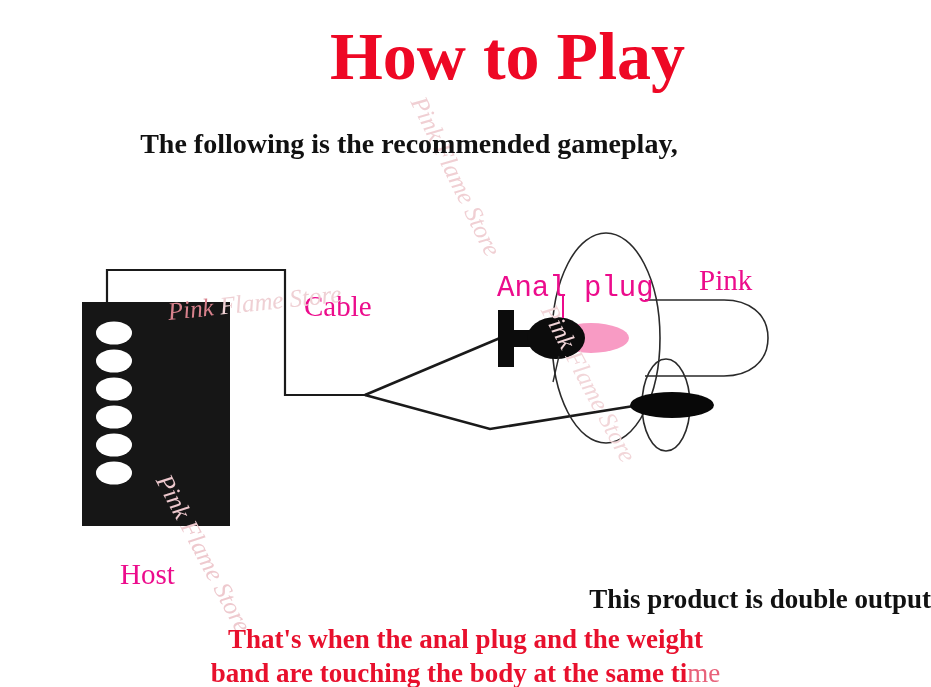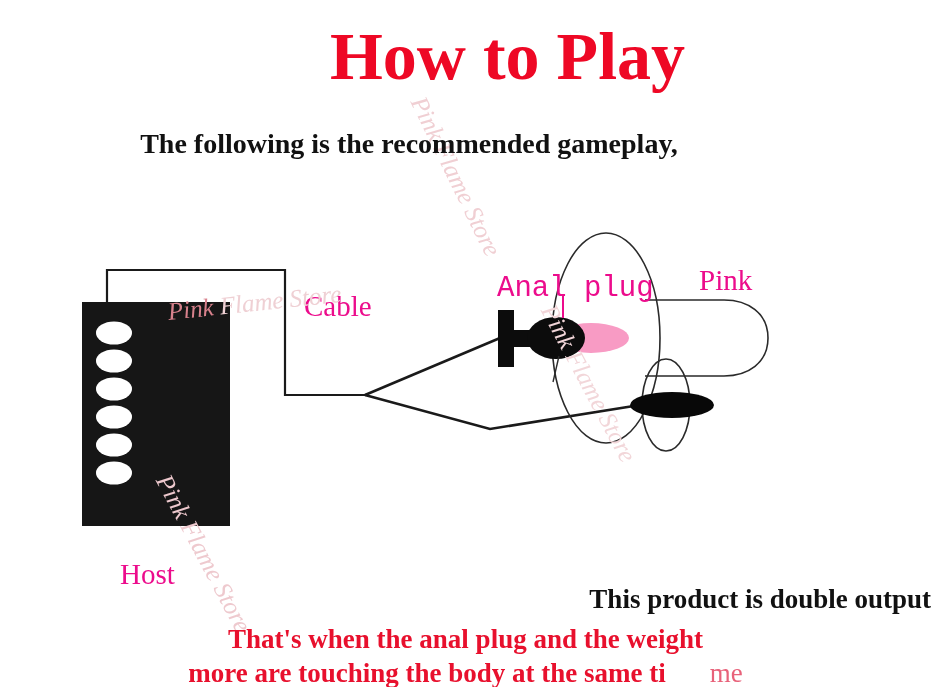--- a/index.html
+++ b/index.html
@@ -66,21 +66,20 @@
     text-align: center;
     font-size: 27px;
     font-weight: bold;
     color: #e8102d;
     line-height: 1.26;
   }
   .footnote-red .l2 { display: block; }
   .footnote-red .thin {
     font-weight: normal;
     color: #e8627a;
-    padding-left: 44px;
   }
 
   
   #diagram {
     position: absolute;
     left: 0; top: 0;
     width: 931px;
     height: 687px;
   }
 
@@ -201,16 +200,16 @@
   <div class="title">How to Play</div>
 
   <div class="subtitle">
     <span>The following is the recommended gameplay,</span>
   </div>
 
   <div class="footnote-black">This product is double output</div>
 
   <div class="footnote-red">
     <span>That's when the anal plug and the weight</span>
-    <span class="l2"><span>more are touching the body at the same ti</span><span class="thin">me</span></span>
+    <span class="l2"><span>band are touching the body at the same ti</span><span class="thin">me</span></span>
   </div>
 
 </div>
 
 </body></html>

